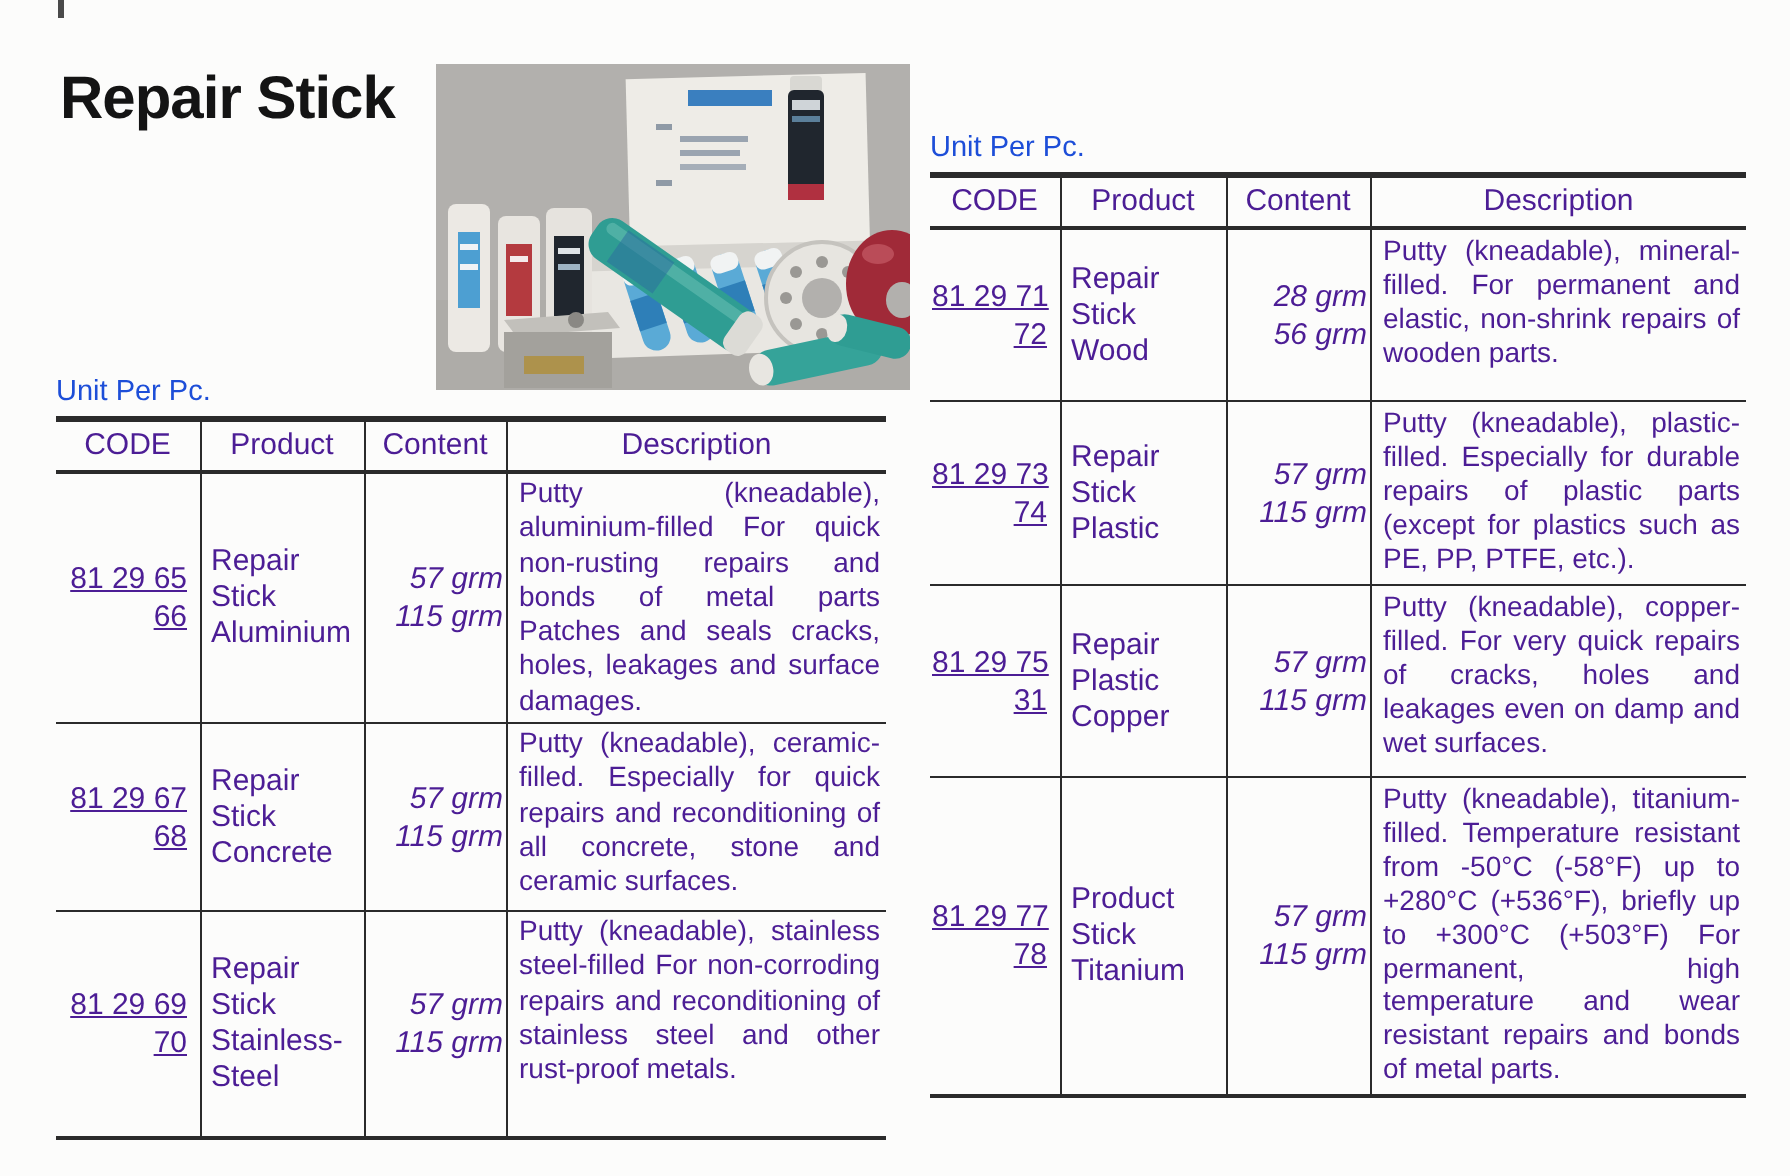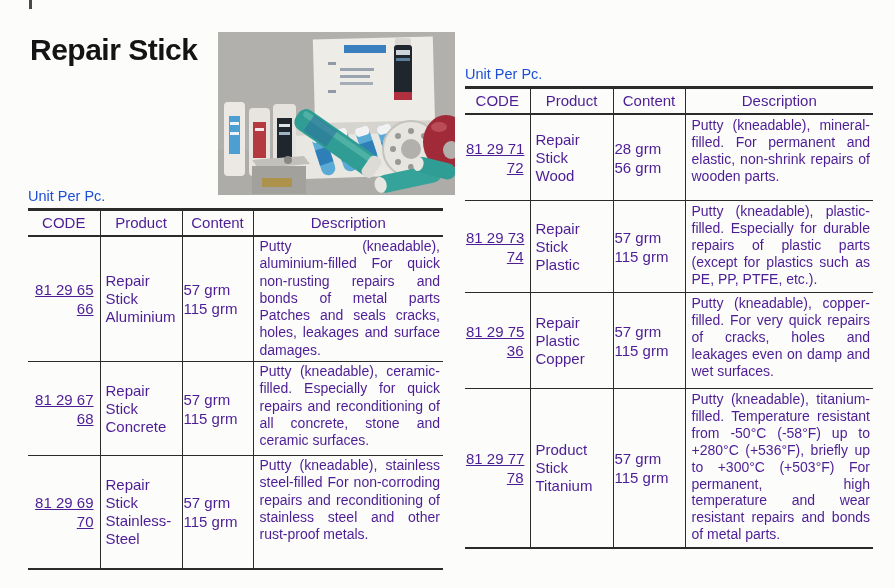--- a/index.html
+++ b/index.html
@@ -42,21 +42,21 @@
 
   table.cat th{
     font-weight:normal;font-size:15px;padding:3px 0 4px 0;
     border-bottom:2px solid #2b2b2b;text-align:center;
   }
   table.cat th + th, table.cat td + td{border-left:1.6px solid #2b2b2b;margin-top:22px;}
   table.cat tbody tr + tr td{border-top:1.6px solid #2b2b2b;}
 
   td.code{text-align:right;padding-right:6px;vertical-align:middle;white-space:nowrap;line-height:19px;text-decoration:underline;}
   td.prod{padding-left:5px;padding-right:2px;vertical-align:middle;line-height:18px;}
-  td.cont{text-align:left;vertical-align:middle;white-space:nowrap;line-height:19px;}
+  td.cont{text-align:right;vertical-align:middle;white-space:nowrap;line-height:19px;font-style:italic;}
   td.desc{
     text-align:justify;vertical-align:top;
     padding:1px 3px 1px 6px;font-size:14px;line-height:17.3px;
   }
   .t-right td.desc{line-height:16.9px;padding-top:2px;}
 
   .t-left  tr.r0 td{height:122px;}
   .t-left  tr.r1 td{height:91px;}
   .t-left  tr.r2 td{height:110px;}
   .t-right tr.r0 td{height:82px;}
@@ -285,21 +285,21 @@
         <td class="prod">Repair Stick Plastic</td>
         <td class="cont">
           <div>57 grm</div>
           <div>115 grm</div>
         </td>
         <td class="desc">Putty (kneadable), plastic-filled. Especially for durable repairs of plastic parts (except for plastics such as PE, PP, PTFE, etc.).</td>
       </tr>
       <tr class="r2">
         <td class="code">
           <div>81 29 75</div>
-          <div>36</div>
+          <div>31</div>
         </td>
         <td class="prod">Repair Plastic Copper</td>
         <td class="cont">
           <div>57 grm</div>
           <div>115 grm</div>
         </td>
         <td class="desc">Putty (kneadable), copper-filled. For very quick repairs of cracks, holes and leakages even on damp and wet surfaces.</td>
       </tr>
       <tr class="r3">
         <td class="code">

